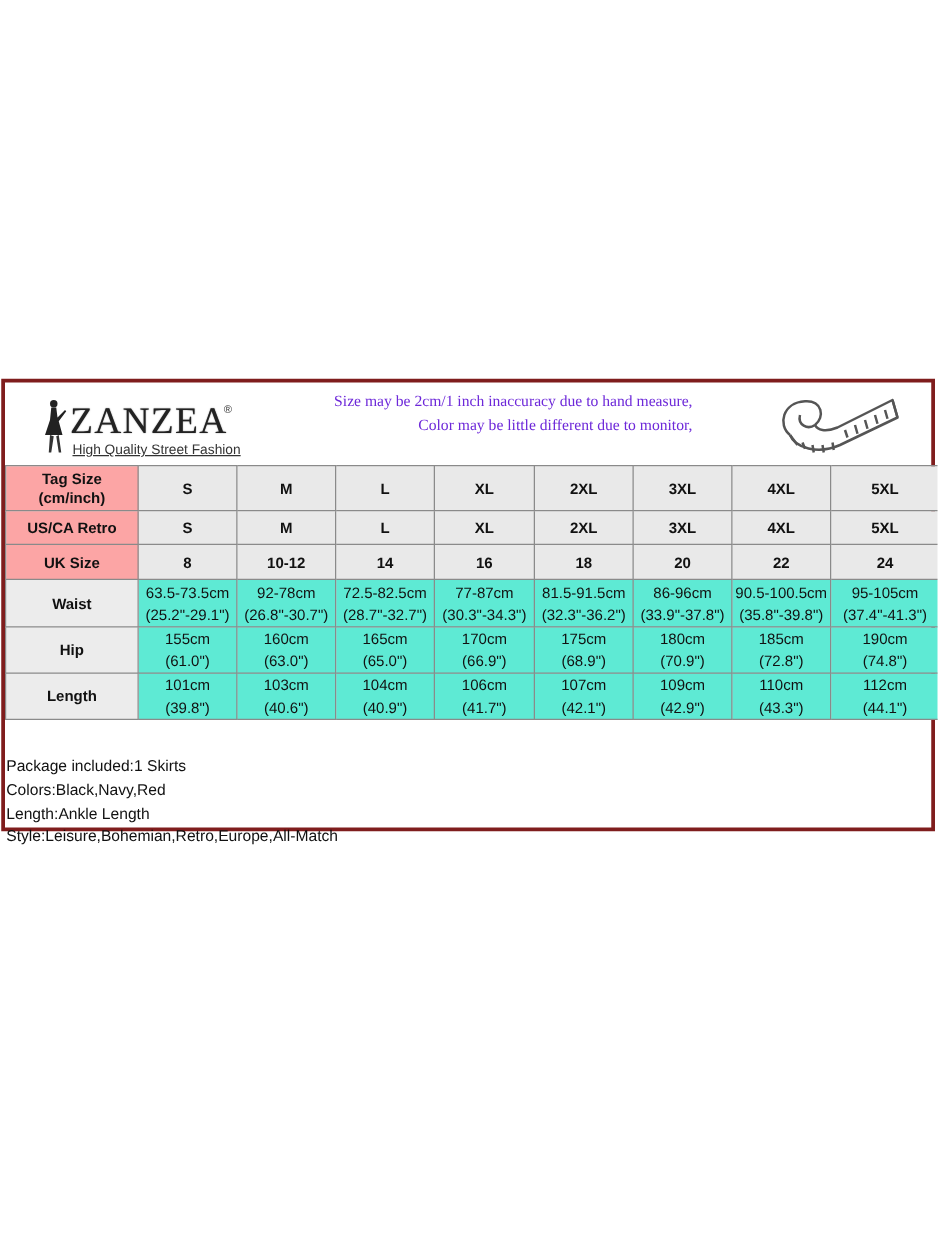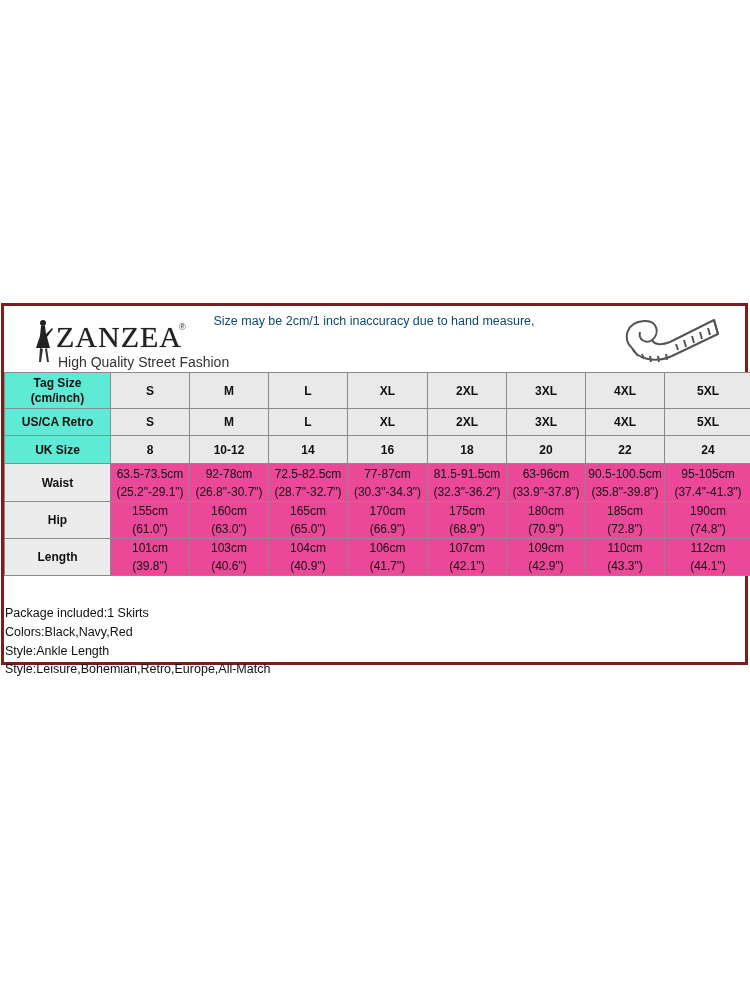--- a/index.html
+++ b/index.html
@@ -6,51 +6,52 @@
     body { width: 750px; height: 1000px; position: relative; overflow: hidden;
            font-family: "Liberation Sans", sans-serif; color: #111; }
     .chart { position: absolute; left: 1px; top: 303px; width: 747px; height: 362px;
              border: 3px solid #7f1d1d; box-sizing: border-box; background: #fff; }
     .header { position: absolute; left: 0; top: 0; width: 745px; height: 67px; }
     .logo { position: absolute; left: 28px; top: 12px; width: 150px; height: 48px; }
     .logo-word { position: absolute; left: 24px; top: 2px; font-family: "Liberation Serif", serif;
                  font-size: 30px; letter-spacing: 1px; color: #222; font-weight: normal;
                  text-shadow: 0 0 1px #666; }
     .logo-reg { position: absolute; left: 147px; top: 4px; font-size: 9px; color: #333; }
-    .logo-tag { position: absolute; left: 26px; top: 36px; font-size: 14px; color: #333; white-space: nowrap; }
-    .notice { position: absolute; left: 190px; top: 6px; width: 360px; text-align: center;
-              font-size: 12.5px; line-height: 19px; color: #0c4a6e; }
+    .logo-tag { position: absolute; left: 26px; top: 36px; font-size: 11px; color: #333; white-space: nowrap; text-decoration: underline; }
+    .notice { position: absolute; left: 190px; top: 6px; width: 360px; text-align: right;
+              font-size: 12.5px; line-height: 19px; color: #6d28d9; font-family: Liberation Serif, serif; }
     .tape { position: absolute; left: 610px; top: 8px; width: 115px; height: 55px; }
     table.size { position: absolute; left: 0; top: 66px; width: 747px; border-collapse: collapse;
                  table-layout: fixed; }
     table.size td { border: 1px solid #8a8a8a; text-align: center; padding: 0; }
     table.size td.lbl { background: #ececec; font-weight: bold; font-size: 12px; }
     table.size tr.gray td { background: #e9e9e9; font-weight: bold; font-size: 12px; }
-    table.size tr.gray td.lbl { background: #5eead4; }
-    table.size tr.meas td.val { background: #ec4899; font-size: 12px; line-height: 18px; font-weight: normal; }
+    table.size tr.gray td.lbl { background: #fca5a5; }
+    table.size tr.meas td.val { background: #5eead4; font-size: 12px; line-height: 18px; font-weight: normal; }
     .info { position: absolute; left: 0; top: 296px; width: 745px; padding: 2px 0 4px 1px;
             font-size: 12.5px; line-height: 18.8px; color: #111; }
   </style>
 </head>
 <body>
 
 <div class="chart">
   <div class="header">
     <div class="logo">
       <svg width="24" height="48" viewBox="0 0 24 48" style="position:absolute;left:0;top:0">
         <circle cx="11" cy="5" r="3" fill="#222"></circle>
         <path d="M9 8 L13 8 L14 16 L20 10 L21 11 L15 19 L18 30 L4 30 L8 18 Z" fill="#222"></path>
         <path d="M8 30 L7 44 L9 44 L11 31 Z M13 31 L15 44 L17 44 L15 30 Z" fill="#333"></path>
       </svg>
       <span class="logo-word">ZANZEA</span>
       <span class="logo-reg">®</span>
       <span class="logo-tag">High Quality Street Fashion</span>
     </div>
     <div class="notice">
       <div>Size may be 2cm/1 inch inaccuracy due to hand measure,</div>
+      <div>Color may be little different due to monitor,</div>
     </div>
     <svg class="tape" viewBox="0 0 115 55">
       <g fill="none" stroke="#555" stroke-width="2" stroke-linejoin="round">
         <path d="M18 34 C8 26 12 8 30 7 C44 6 46 20 38 26 C32 30 24 26 26 18"></path>
         <path d="M18 34 C22 44 40 50 58 42 L104 20 L100 6 L56 28 C46 32 40 30 38 26"></path>
         <path d="M18 34 L24 42"></path>
         <path d="M100 6 L104 20"></path>
         <path d="M62 30 L64 36 M70 26 L72 33 M78 22 L80 29 M86 18 L88 25 M94 14 L96 21"></path>
         <path d="M28 40 L30 45 M36 42 L37 48 M44 42 L45 48 M52 40 L53 46"></path>
       </g>
@@ -123,21 +124,21 @@
           </td>
       <td class="val">
             <div>77-87cm</div>
             <div>(30.3"-34.3")</div>
           </td>
       <td class="val">
             <div>81.5-91.5cm</div>
             <div>(32.3"-36.2")</div>
           </td>
       <td class="val">
-            <div>63-96cm</div>
+            <div>86-96cm</div>
             <div>(33.9"-37.8")</div>
           </td>
       <td class="val">
             <div>90.5-100.5cm</div>
             <div>(35.8"-39.8")</div>
           </td>
       <td class="val">
             <div>95-105cm</div>
             <div>(37.4"-41.3")</div>
           </td>
@@ -211,16 +212,16 @@
             <div>112cm</div>
             <div>(44.1")</div>
           </td>
     </tr>
   </tbody>
     </table>
 
   <div class="info">
     <div>Package included:1 Skirts</div>
     <div>Colors:Black,Navy,Red</div>
-    <div>Style:Ankle Length</div>
+    <div>Length:Ankle Length</div>
     <div>Style:Leisure,Bohemian,Retro,Europe,All-Match</div>
   </div>
 </div>
 
 </body></html>

